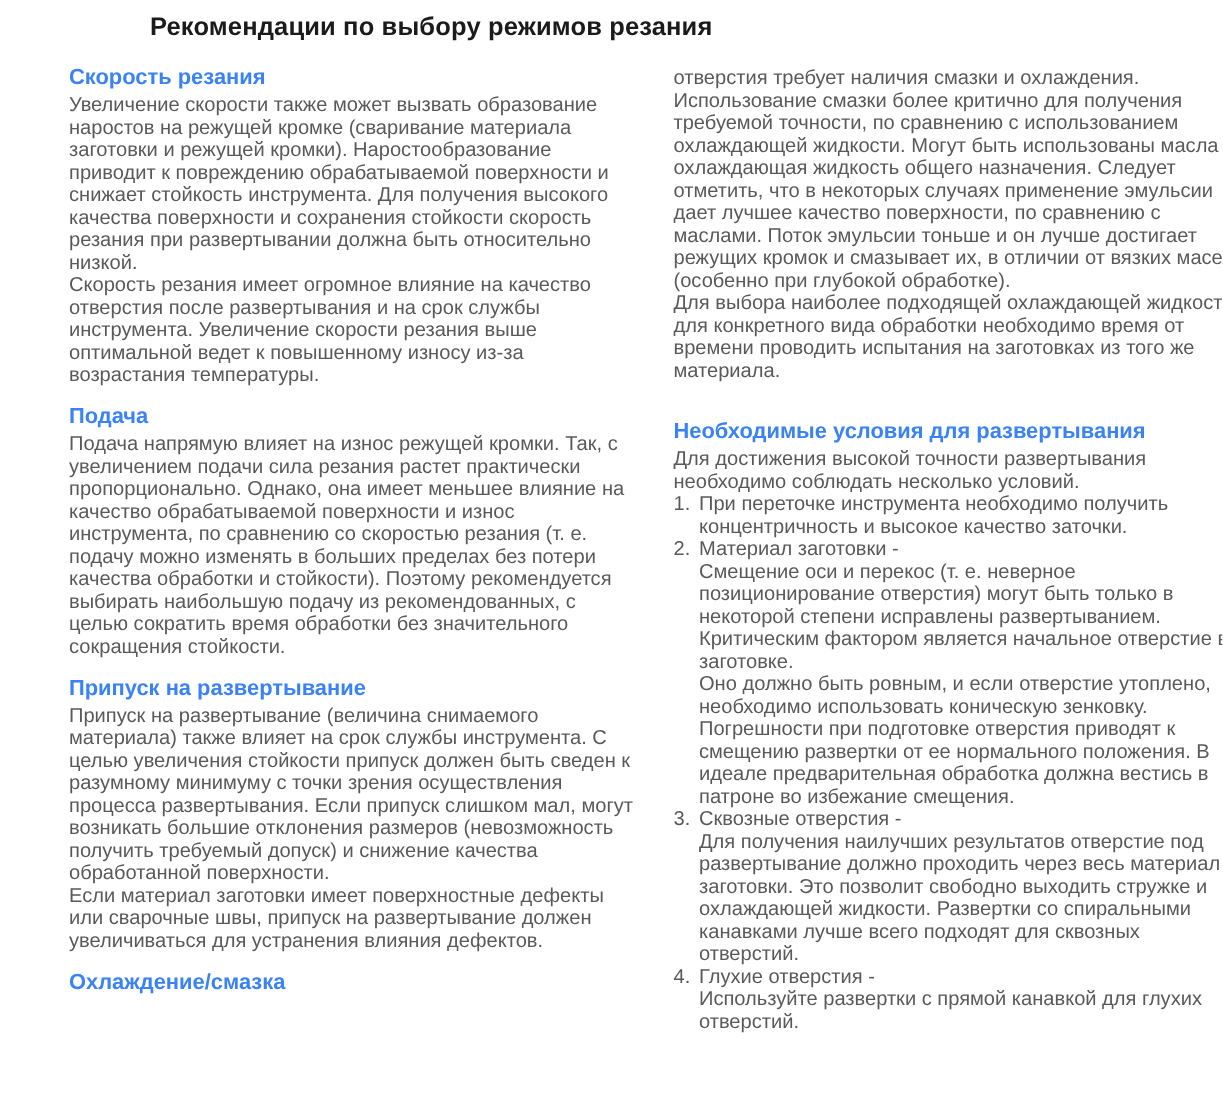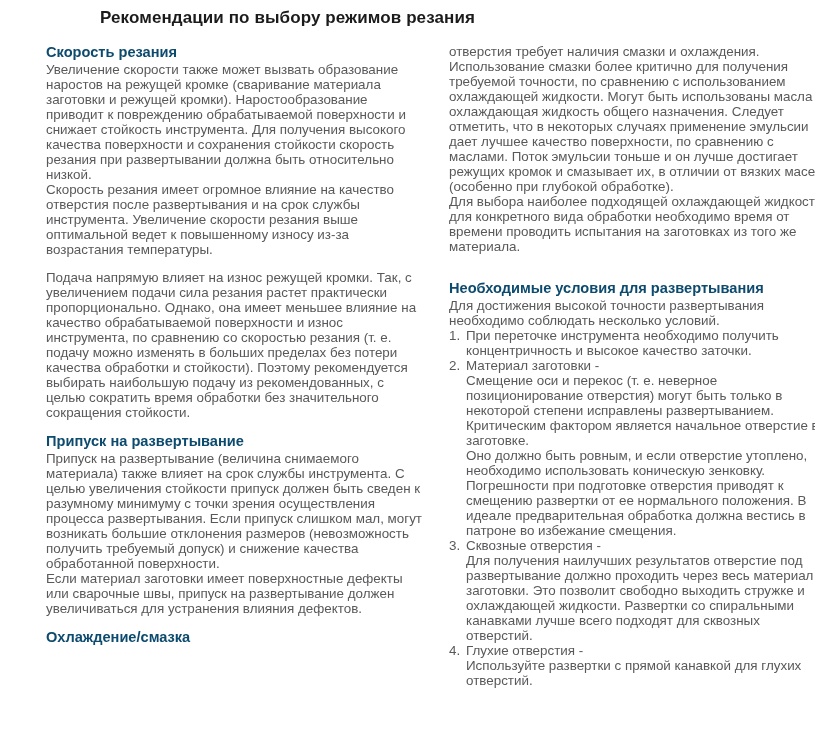--- a/index.html
+++ b/index.html
@@ -37,21 +37,21 @@
   }
   .col-right {
     left: 449px;
     width: 378px;
   }
   .section { margin: 0 0 13px 0; }
   .section-heading {
     font-size: 14.6px;
     line-height: 17px;
     font-weight: bold;
-    color: #0c4a6e;
+    color: #3b82f6;
     margin: 0 0 1px 0;
   }
   .para { margin: 0; }
   .conditions { margin-top: 26px; }
   .cond-intro { margin: 0 0 0 0; }
   .num-list { margin: 0; }
   .num-item {
     position: relative;
     padding-left: 17px;
   }
@@ -71,20 +71,21 @@
 
   <div class="col col-left">
 
     <div class="section">
       <h2 class="section-heading">Скорость резания</h2>
       <p class="para">Увеличение скорости также может вызвать образование наростов на режущей кромке (сваривание материала заготовки и режущей кромки). Наростообразование приводит к повреждению обрабатываемой поверхности и снижает стойкость инструмента. Для получения высокого качества поверхности и сохранения стойкости скорость резания при развертывании должна быть относительно низкой.</p>
       <p class="para">Скорость резания имеет огромное влияние на качество отверстия после развертывания и на срок службы инструмента. Увеличение скорости резания выше оптимальной ведет к повышенному износу из-за возрастания температуры.</p>
     </div>
 
     <div class="section">
+      <h2 class="section-heading">Подача</h2>
       <p class="para">Подача напрямую влияет на износ режущей кромки. Так, с увеличением подачи сила резания растет практически пропорционально. Однако, она имеет меньшее влияние на качество обрабатываемой поверхности и износ инструмента, по сравнению со скоростью резания (т. е. подачу можно изменять в больших пределах без потери качества обработки и стойкости). Поэтому рекомендуется выбирать наибольшую подачу из рекомендованных, с целью сократить время обработки без значительного сокращения стойкости.</p>
     </div>
 
     <div class="section">
       <h2 class="section-heading">Припуск на развертывание</h2>
       <p class="para">Припуск на развертывание (величина снимаемого материала) также влияет на срок службы инструмента. С целью увеличения стойкости припуск должен быть сведен к разумному минимуму с точки зрения осуществления процесса развертывания. Если припуск слишком мал, могут возникать большие отклонения размеров (невозможность получить требуемый допуск) и снижение качества обработанной поверхности.</p>
       <p class="para">Если материал заготовки имеет поверхностные дефекты или сварочные швы, припуск на развертывание должен увеличиваться для устранения влияния дефектов.</p>
     </div>
 
     <div class="section">

